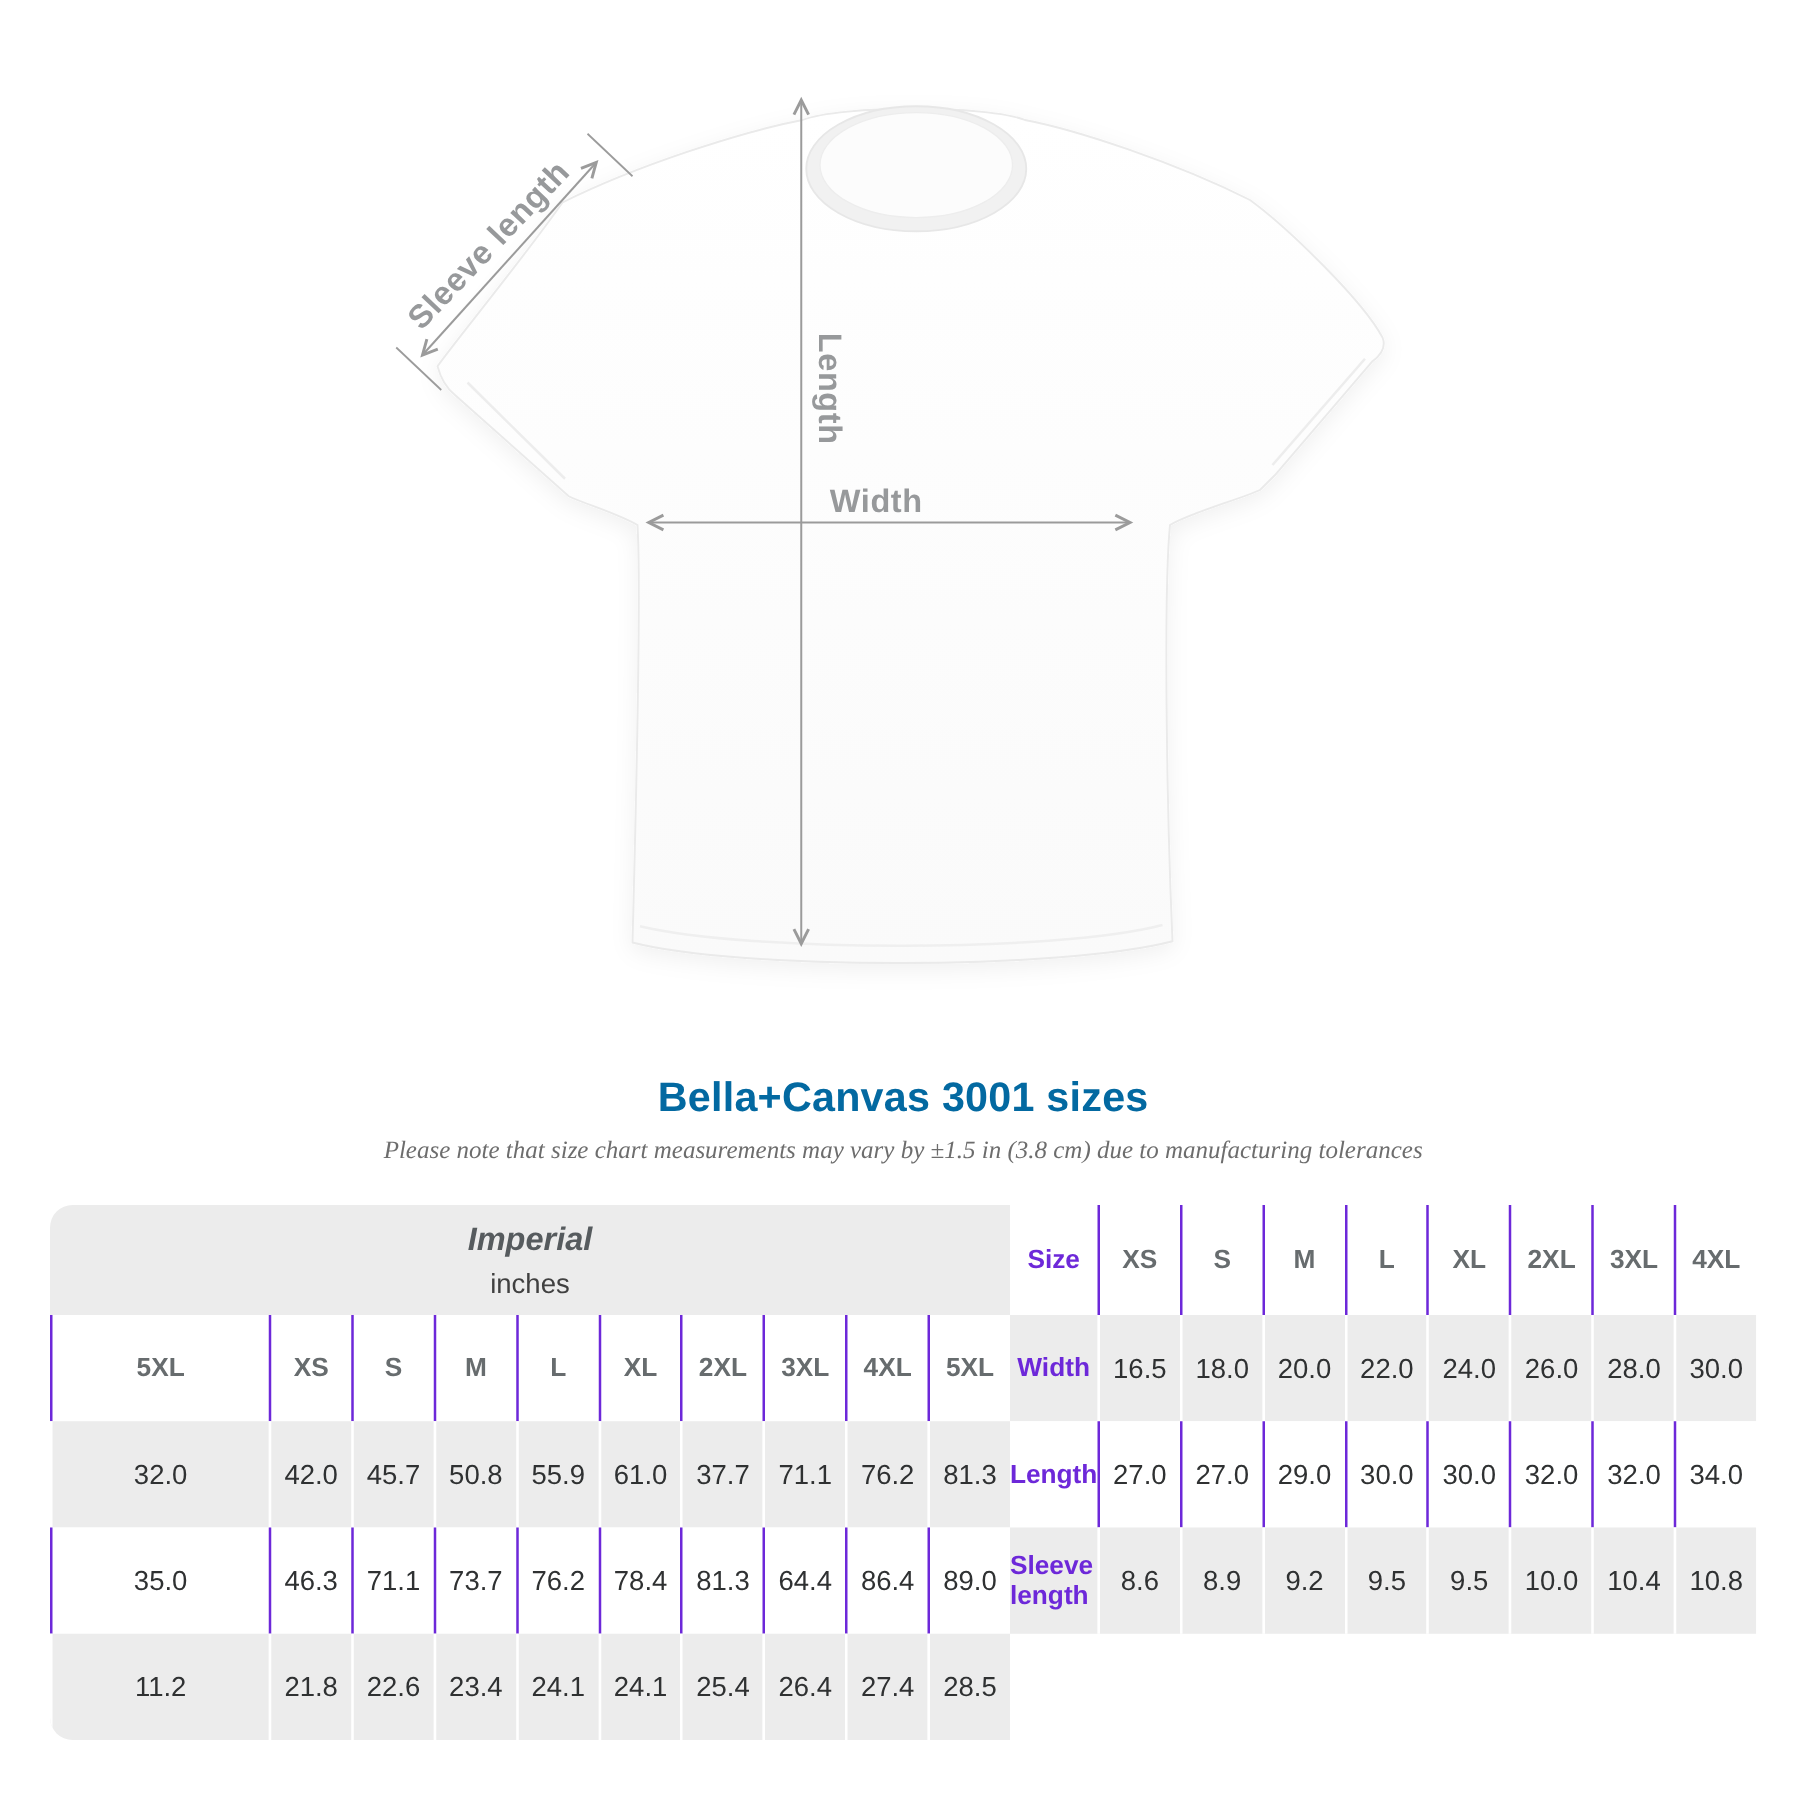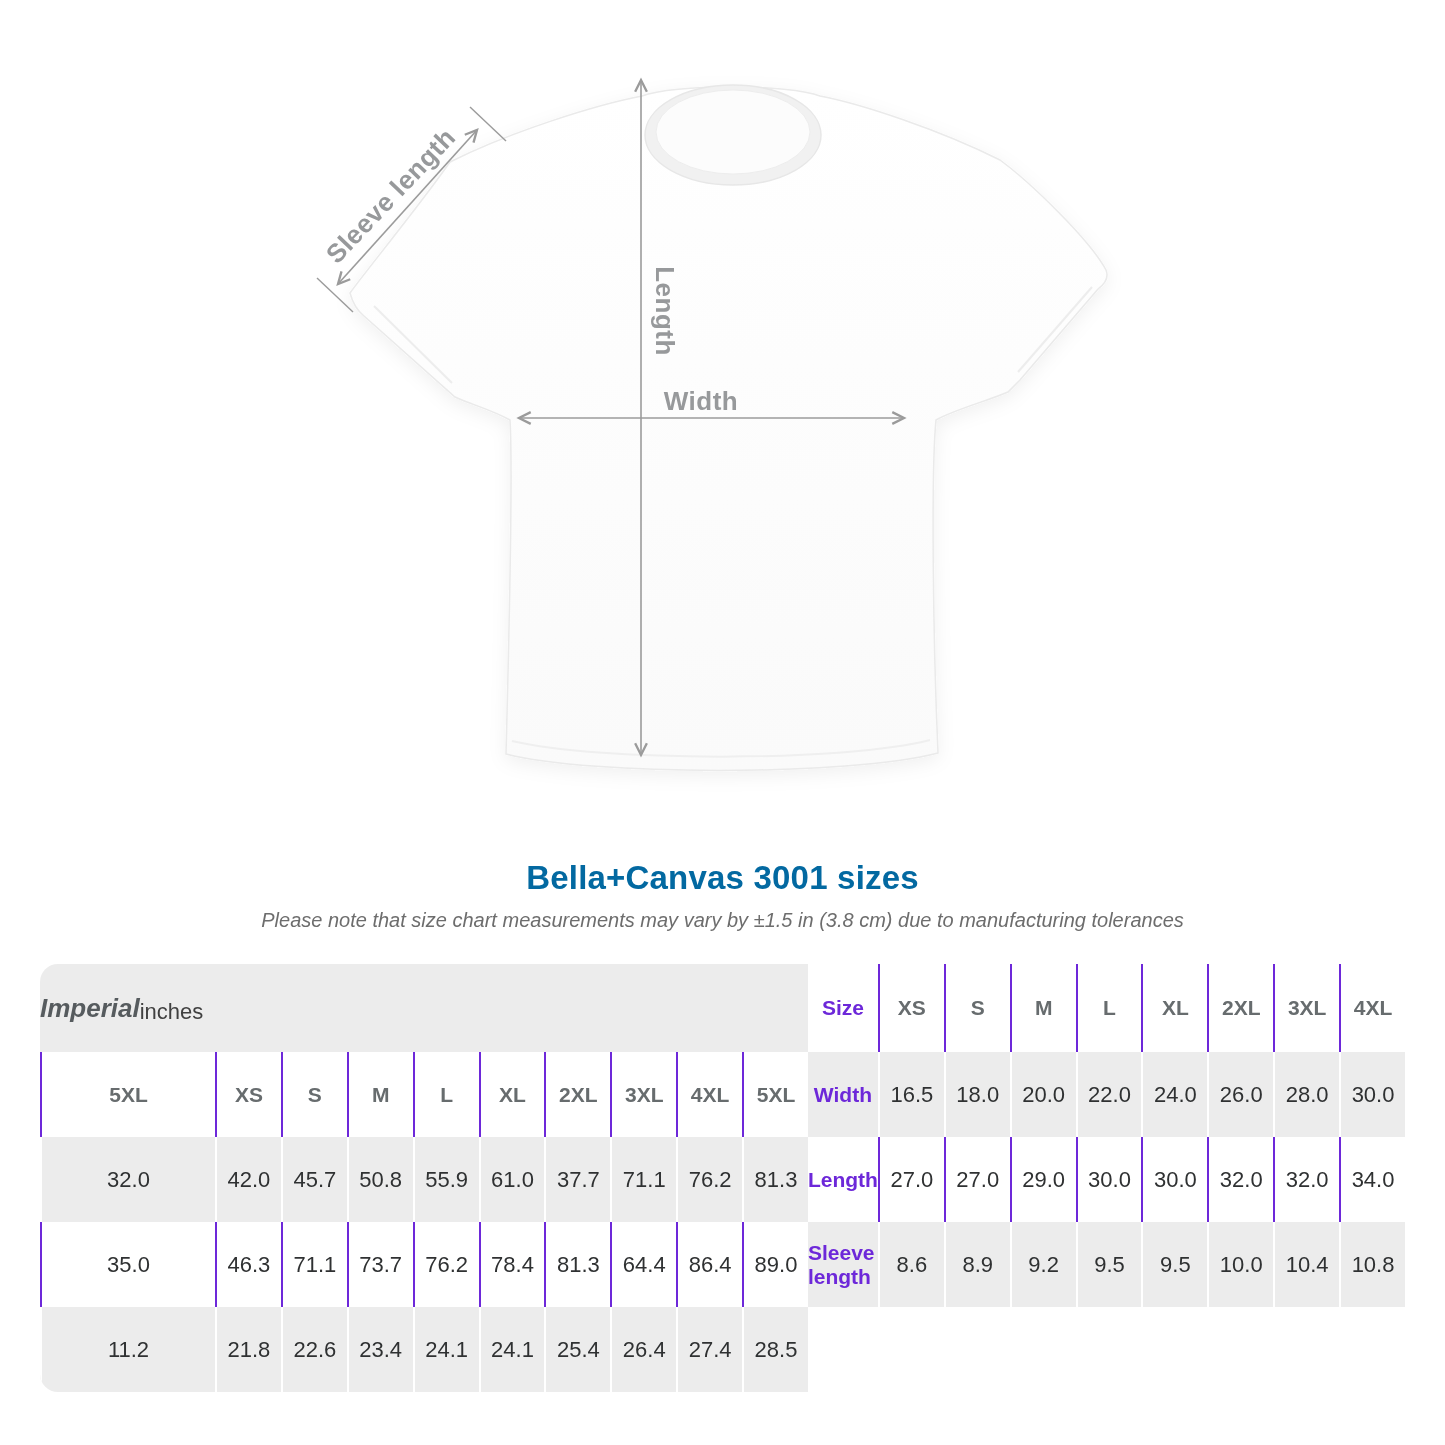--- a/index.html
+++ b/index.html
@@ -17,33 +17,33 @@
   }
   .lbl-sleeve{left:391px;top:196px;transform:translate(-50%,-50%) rotate(-46.5deg);}
   .lbl-length{left:664px;top:311px;transform:translate(-50%,-50%) rotate(90deg);}
   .lbl-width{left:701px;top:401px;transform:translate(-50%,-50%);}
   
   .title-block{text-align:center;margin-top:14px;}
   .page-title{
     margin:0;font-size:33px;font-weight:bold;color:#0369a1;letter-spacing:.2px;
   }
   .page-subtitle{
-    margin:12px 0 12px 0;font-size:20px;font-style:italic;color:#6d6d6d;
+    margin:12px 0 12px 0;font-size:20px;font-style:italic;color:#6d6d6d;font-family:Liberation Serif, serif;
   }
   
   .size-table{
     margin:32px 40px 0 40px;width:1365px;
     display:grid;
     grid-template-columns:175px repeat(18,1fr);
     grid-template-rows:88px 85px 85px 85px 85px;
     border-radius:18px;overflow:hidden;
   }
   .hd{
-    background:#ececec;display:flex;flex-direction:row;
-    align-items:center;
+    background:#ececec;display:flex;flex-direction:column;
+    align-items:center;justify-content:center;
   }
   .hd-imp{grid-column:1 / span 10;}
   .hd-met{grid-column:11 / span 9;}
   .hd .g-label{font-size:26px;font-weight:bold;font-style:italic;color:#565b5e;}
   .hd .g-unit{font-size:22px;color:#404040;margin-top:7px;}
   .c{
     display:flex;align-items:center;justify-content:center;
     font-size:22px;color:#2f3132;background:#ffffff;
   }
   .c.lab{font-weight:bold;font-size:21px;color:#6d28d9;}

